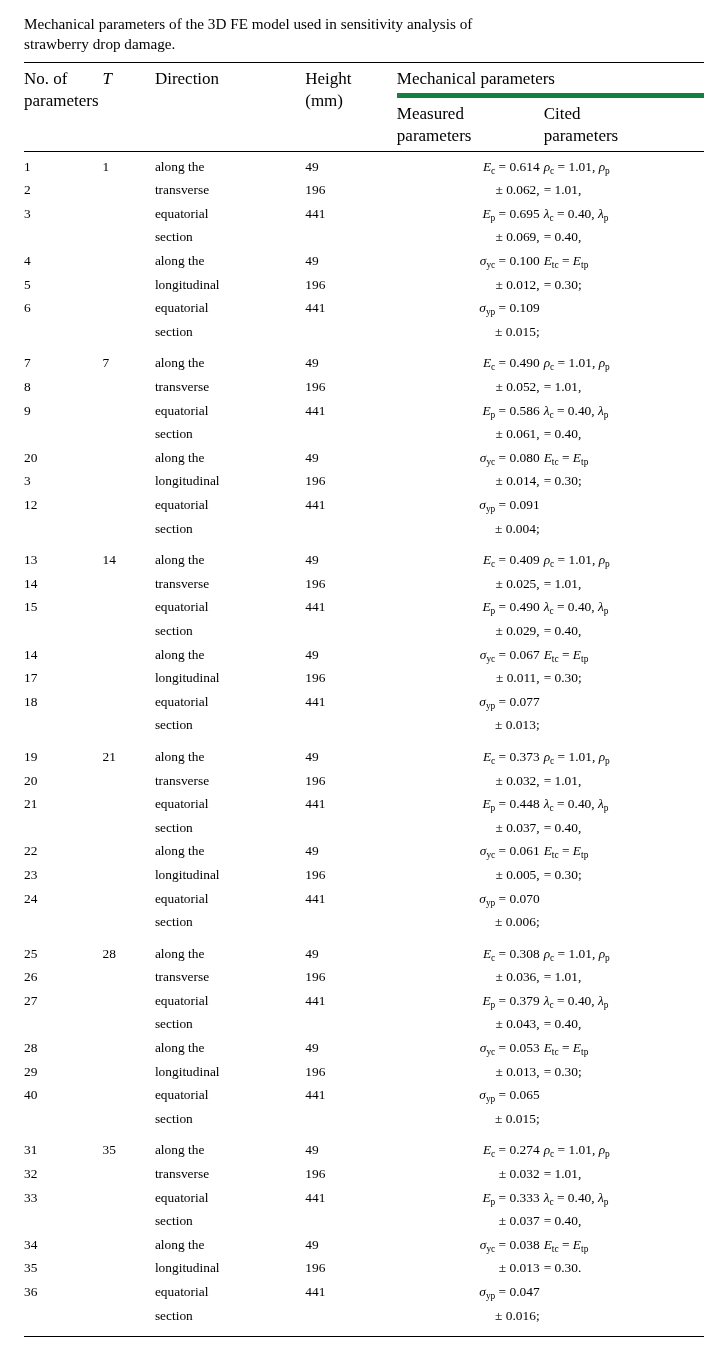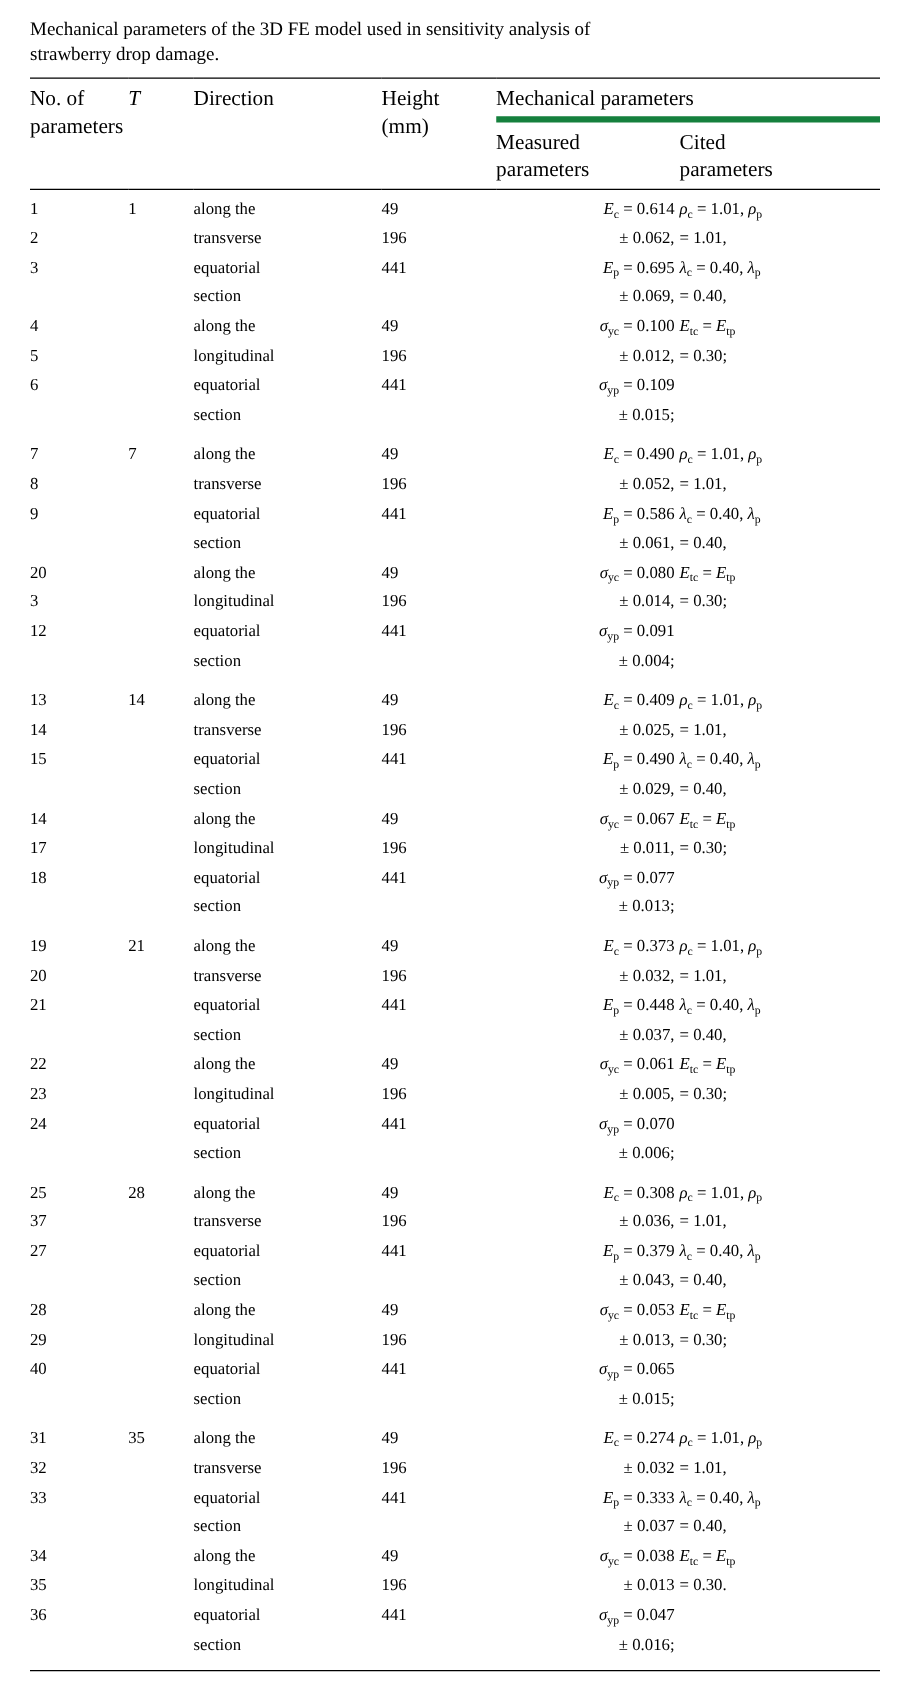--- a/index.html
+++ b/index.html
@@ -380,21 +380,21 @@
         </tr>
         <tr class="group-pad">
           <td class="c-no">25</td>
           <td class="c-t">28</td>
           <td class="c-dir">along the</td>
           <td class="c-h">49</td>
           <td class="c-meas"><i>E</i><sub>c</sub> = 0.308</td>
           <td class="c-cit"><i>ρ</i><sub>c</sub> = 1.01, <i>ρ</i><sub>p</sub></td>
         </tr>
         <tr>
-          <td class="c-no">37</td>
+          <td class="c-no">26</td>
           <td class="c-t"></td>
           <td class="c-dir">transverse</td>
           <td class="c-h">196</td>
           <td class="c-meas">± 0.036,</td>
           <td class="c-cit">= 1.01,</td>
         </tr>
         <tr>
           <td class="c-no">27</td>
           <td class="c-t"></td>
           <td class="c-dir">equatorial</td>

